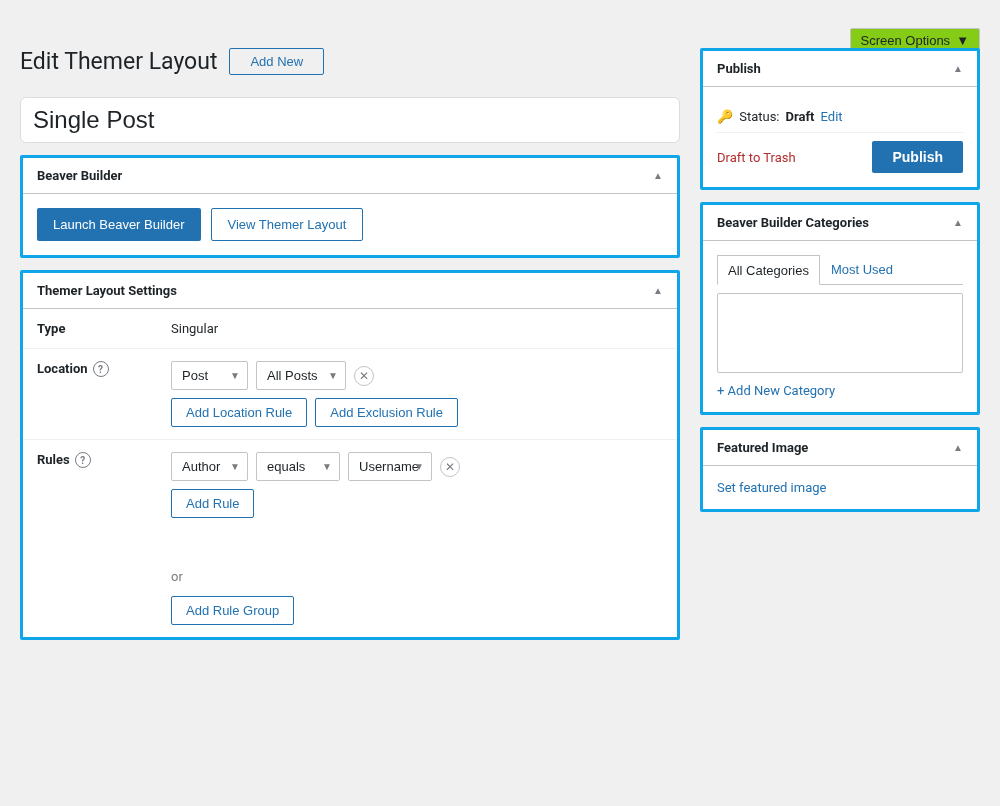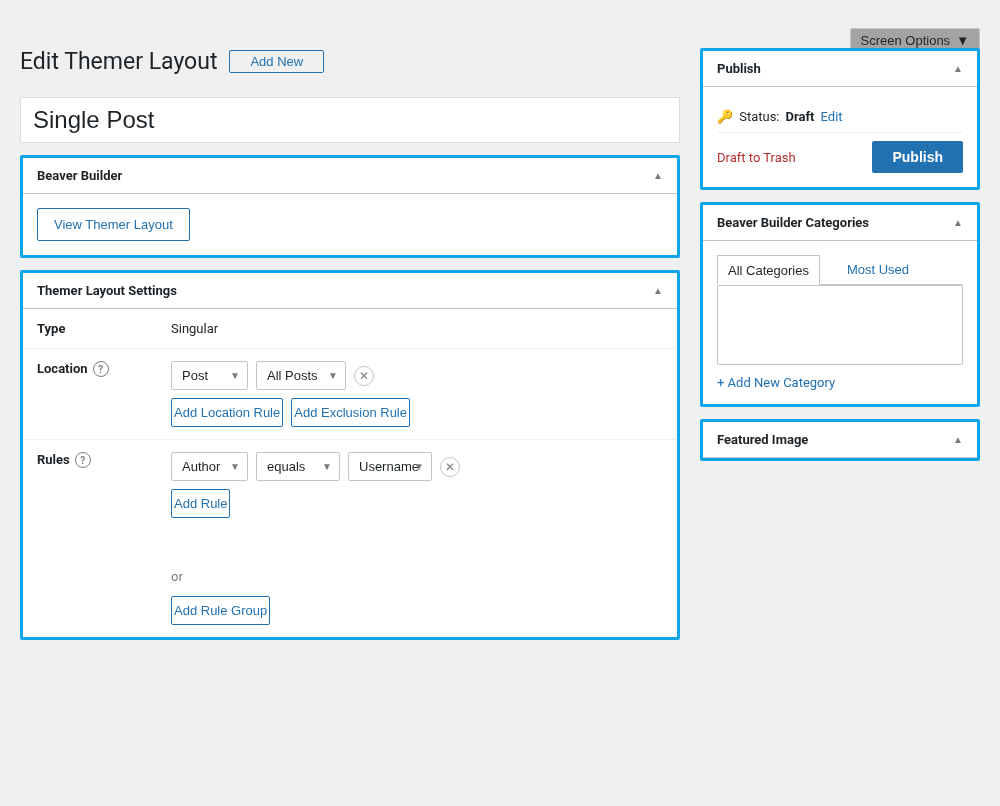--- a/index.html
+++ b/index.html
@@ -19,21 +19,21 @@
       align-items: center;
       padding: 0 20px;
       height: 38px;
       background: #f0f0f1;
     }
 
     .screen-options-btn {
       display: flex;
       align-items: center;
       gap: 6px;
-      background: #a3a3a3;
+      background: #84cc16;
       border: 1px solid #c3c4c7;
       border-radius: 2px;
       padding: 4px 10px;
       font-size: 13px;
       cursor: pointer;
       color: #1d2327;
       margin-top: 42px;
     }
 
     
@@ -47,21 +47,20 @@
     .left-column {
       flex: 1;
       display: flex;
       flex-direction: column;
       gap: 12px;
     }
 
     
     .page-header {
       display: flex;
-      align-items: center;
       gap: 12px;
       padding: 0 0 10px 0;
     }
 
     .page-title {
       font-size: 23px;
       font-weight: 400;
       color: #1d2327;
     }
 
@@ -75,21 +74,21 @@
       cursor: pointer;
     }
 
     
     .title-input {
       width: 100%;
       padding: 8px 12px;
       font-size: 24px;
       border: 1px solid #dcdcde;
       background: #fff;
-      border-radius: 1px;
+      border-radius: 6px;
       outline: none;
       color: #1d2327;
     }
 
     
     .panel {
       background: #fff;
       border: 3px solid #0ea5e9;
       border-radius: 2px;
     }
@@ -212,21 +211,21 @@
 
     .location-action-buttons {
       display: flex;
       gap: 8px;
     }
 
     .btn-outline {
       background: transparent;
       color: #2271b1;
       border: 1px solid #2271b1;
-      padding: 6px 2px;
+      padding: 6px 14px;
       font-size: 13px;
       border-radius: 2px;
       cursor: pointer;
     }
 
     
     .rules-controls {
       display: flex;
       flex-direction: column;
       gap: 8px;
@@ -298,22 +297,23 @@
       padding: 8px 20px;
       font-size: 14px;
       border-radius: 2px;
       cursor: pointer;
       font-weight: 600;
     }
 
     
     .category-tabs {
       display: flex;
-      gap: 16px;
+      gap: 0;
       border-bottom: 1px solid #c3c4c7;
+      margin-bottom: 8px;
     }
 
     .cat-tab {
       padding: 6px 10px;
       font-size: 13px;
       cursor: pointer;
       border: 1px solid transparent;
       background: transparent;
       color: #2271b1;
     }
@@ -394,20 +394,21 @@
 
     <input class="title-input" type="text" value="Single Post" placeholder="Enter title here" style="">
 
     <div class="panel">
       <div class="panel-header">
         <span class="panel-title">Beaver Builder</span>
         <span class="collapse-icon">▲</span>
       </div>
       <div class="panel-body">
         <div class="bb-buttons">
+          <button class="btn-primary">Launch Beaver Builder</button>
           <button class="btn-secondary">View Themer Layout</button>
         </div>
       </div>
     </div>
 
     <div class="panel">
       <div class="panel-header">
         <span class="panel-title">Themer Layout Settings</span>
         <span class="collapse-icon">▲</span>
       </div>
@@ -535,16 +536,19 @@
         <div class="category-list"></div>
         <a class="add-category-link">+ Add New Category</a>
       </div>
     </div>
 
     <div class="panel">
       <div class="panel-header">
         <span class="panel-title">Featured Image</span>
         <span class="collapse-icon">▲</span>
       </div>
+      <div class="panel-body">
+        <a class="set-image-link">Set featured image</a>
+      </div>
     </div>
 
   </div>
 </div>
 
 </body></html>

